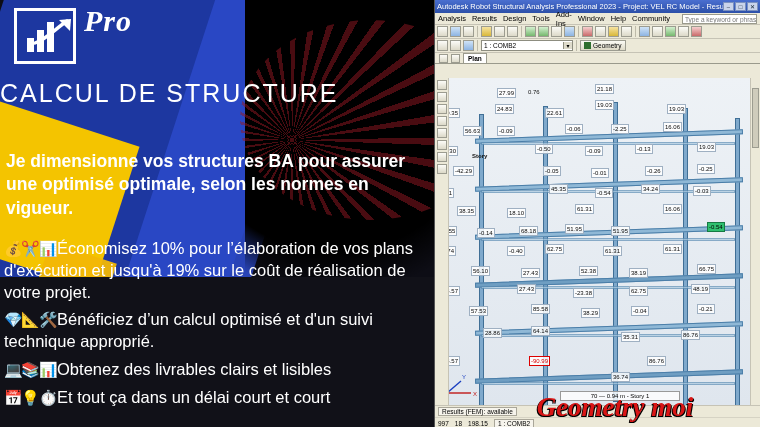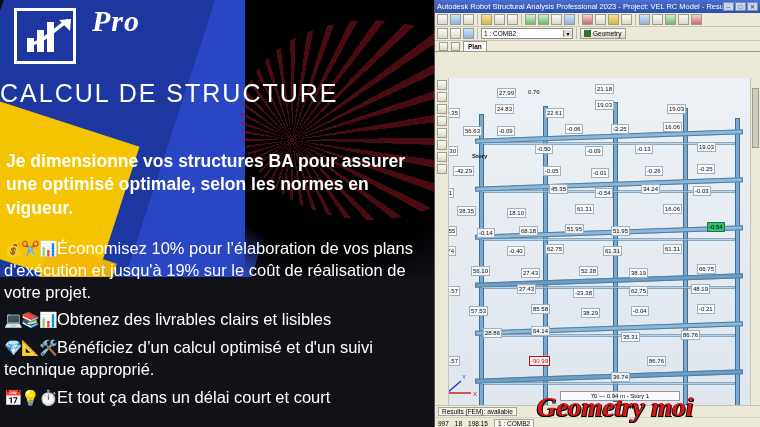--- a/index.html
+++ b/index.html
@@ -45,21 +45,21 @@
   
   .logo-wrap { position:absolute; left:14px; top:6px; width:260px; height:62px; }
   .logo-box { position:absolute; left:0; top:2px; width:62px; height:56px;
               border:3px solid #fff; }
   .bars { position:absolute; left:10px; bottom:9px; display:flex; align-items:flex-end; gap:3px; }
   .bars i { display:block; width:7px; background:#fff; }
   .arrow-svg { position:absolute; left:16px; top:6px; }
   .logo-text { position:absolute; left:70px; top:0px; color:#fff;
      font-family:"Liberation Serif", serif; font-weight:bold; font-style:italic;
      line-height:1.0; }
-  .logo-pro { font-size:30px; letter-spacing:1px;margin-left:8px; }
+  .logo-pro { font-size:30px; letter-spacing:1px; }
   .logo-building { font-size:30px; letter-spacing:1px; margin-top:2px; }
 
   .headline { position:absolute; left:0; top:78px; width:430px; text-align:left;
      color:#fff; font-size:25px; letter-spacing:2px;
      font-family:"Liberation Sans", sans-serif; font-weight:400; line-height:1.25; }
 
   .subhead { position:absolute; left:6px; top:150px; width:420px; color:#fff;
      font-weight:bold; font-size:17.5px; line-height:1.33; }
 
   .bullets { position:absolute; left:4px; top:238px; width:428px; color:#fff;
@@ -187,39 +187,51 @@
   </div>
 
   <div class="headline">
     <div>CALCUL DE STRUCTURE</div>
   </div>
 
   <div class="subhead">Je dimensionne vos structures BA pour assurer une optimisé optimale, selon les normes en vigueur.</div>
 
   <div class="bullets">
     <p><span class="emo">💰✂️📊</span><span>Économisez 10% pour l’élaboration de vos plans d'exécution et jusqu'à 19% sur le coût de réalisation de votre projet.</span></p>
+    <p><span class="emo">💎📐🛠️</span><span>Bénéficiez d’un calcul optimisé et d'un suivi technique approprié.</span></p>
     <p><span class="emo">💻📚📊</span><span>Obtenez des livrables clairs et lisibles</span></p>
-    <p><span class="emo">💎📐🛠️</span><span>Bénéficiez d’un calcul optimisé et d'un suivi technique approprié.</span></p>
     <p><span class="emo">📅💡⏱️</span><span>Et tout ça  dans un délai court et court</span></p>
   </div>
 
   <div class="circle-dark"></div>
   <div class="contactez">Geometry moi</div>
 
   <div class="app">
 
     <div class="titlebar">
       <span class="t-txt">Autodesk Robot Structural Analysis Professional 2023 - Project: VEL RC Model - Results (FEM): available</span>
       <span class="winbtns">
         <span>–</span>
         <span>□</span>
         <span>✕</span>
       </span>
     </div>
 
+    <div class="menubar">
+      <span>Analysis</span>
+      <span>Results</span>
+      <span>Design</span>
+      <span>Tools</span>
+      <span>Add-Ins</span>
+      <span>Window</span>
+      <span>Help</span>
+      <span>Community</span>
+      <span class="grow"></span>
+      <span class="menu-search" title="Type a keyword or phrase">Type a keyword or phrase</span>
+    </div>
 
     <div class="toolbar">
       <span class="tb-ico"></span>
       <span class="tb-ico c1"></span>
       <span class="tb-ico"></span>
       <span class="tb-sep"></span>
       <span class="tb-ico c2"></span>
       <span class="tb-ico"></span>
       <span class="tb-ico"></span>
       <span class="tb-sep"></span>

